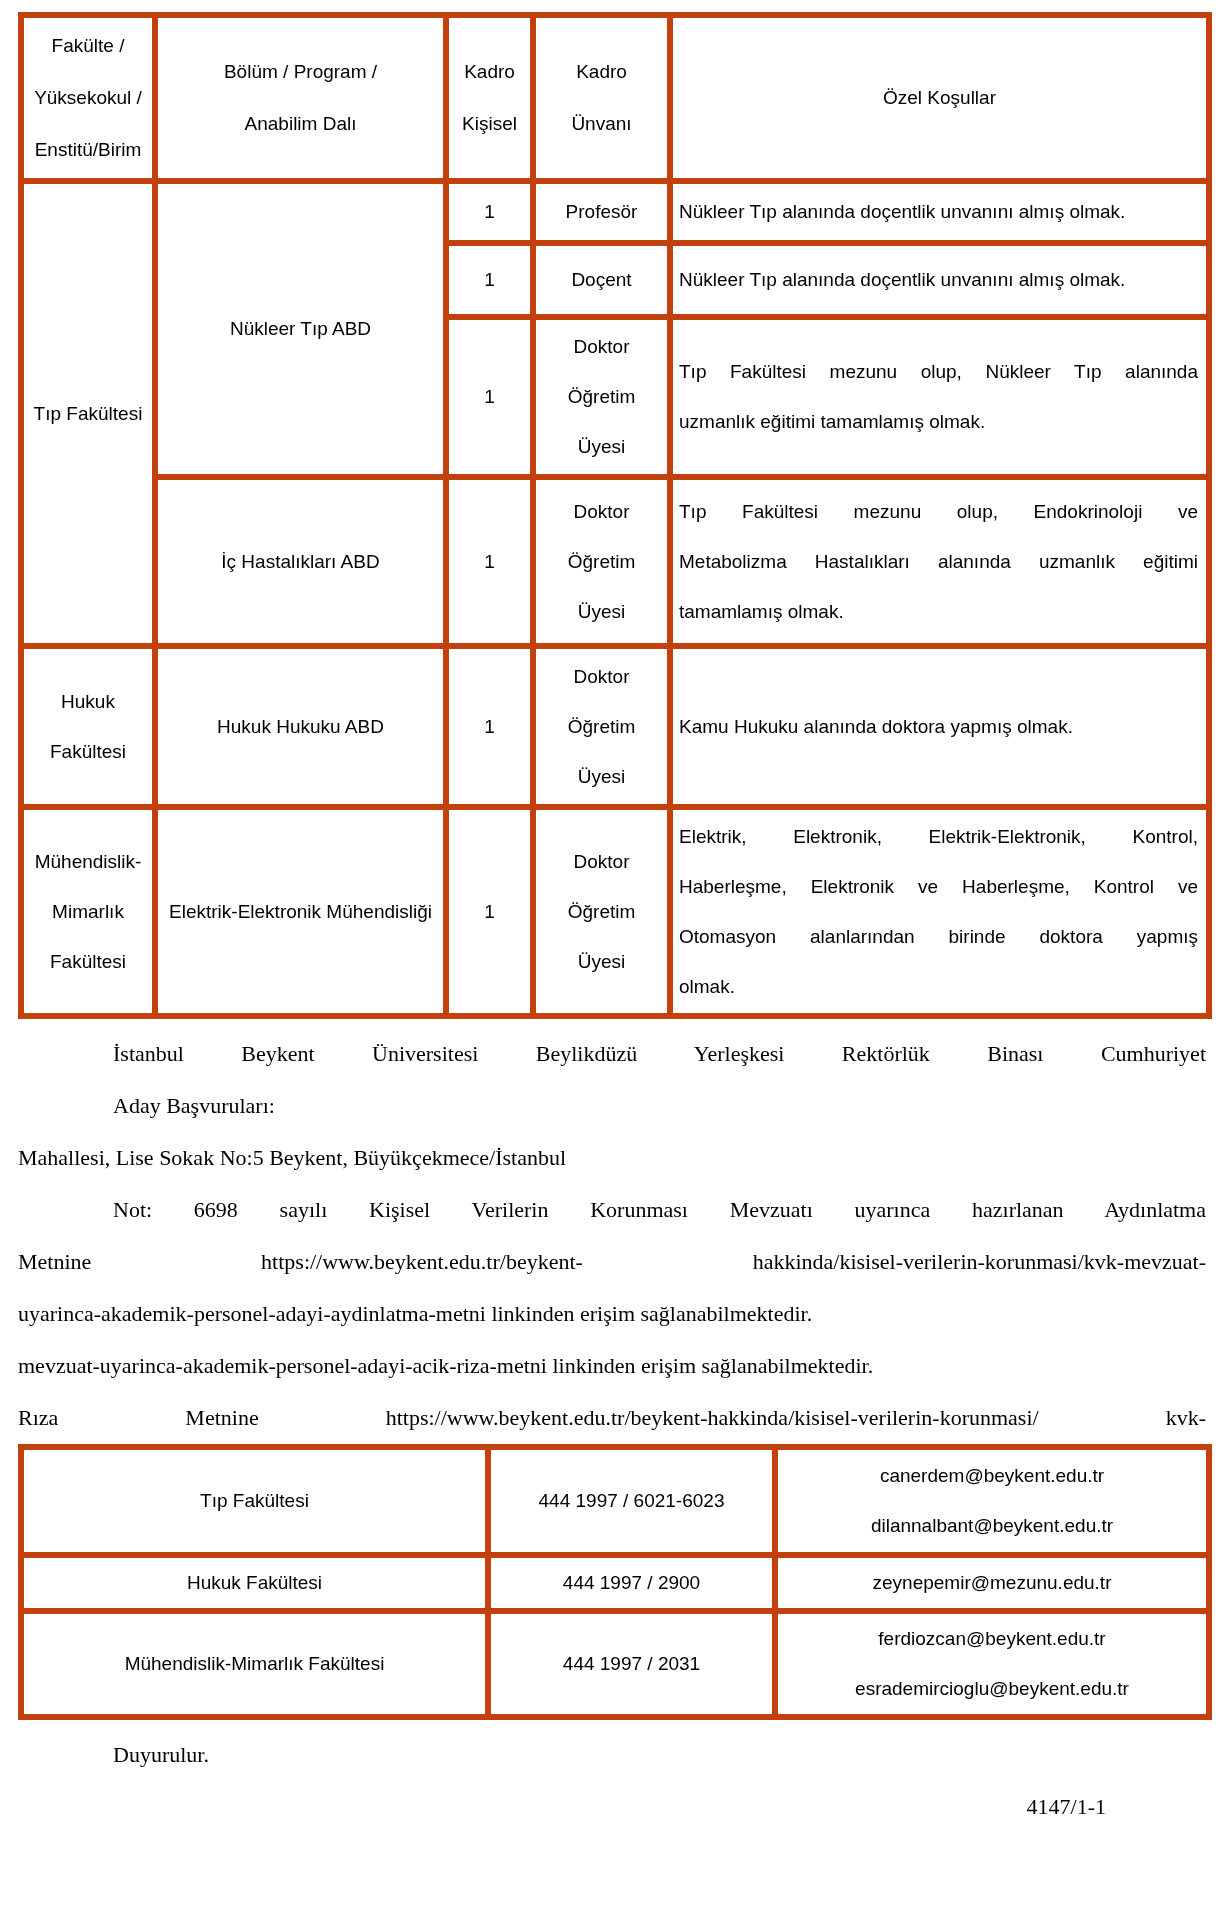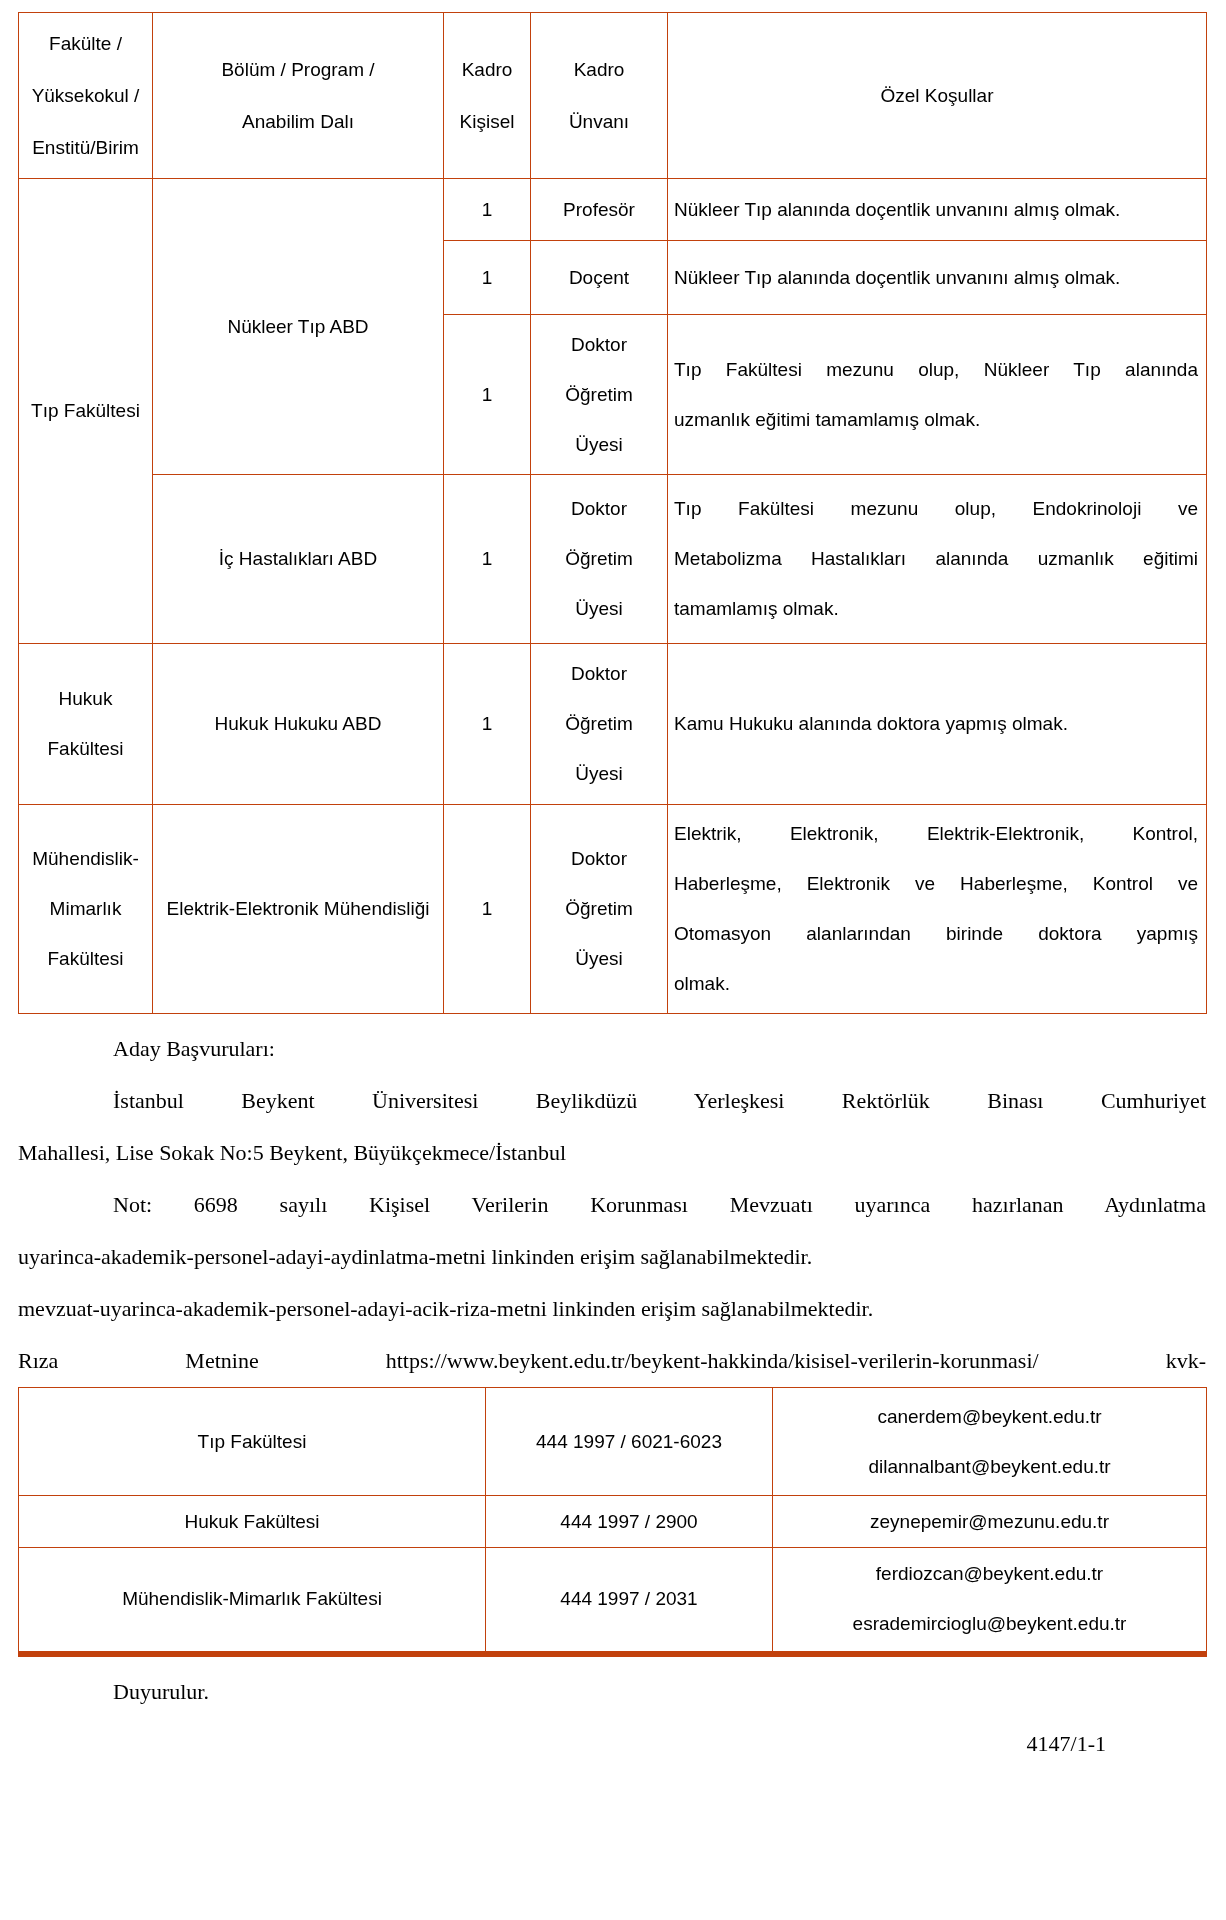--- a/index.html
+++ b/index.html
@@ -3,21 +3,21 @@
 <meta charset="utf-8">
 <style>
   * { margin:0; padding:0; box-sizing:border-box; }
   html,body { background:#ffffff; }
   body { width:1226px; height:1920px; color:#000; overflow:hidden; }
   .page { width:1226px; height:1920px; padding:12px 20px 0 18px;
           font-family:"Liberation Sans", sans-serif; }
 
   
   table { border-collapse:collapse; table-layout:fixed; width:1188px; }
-  td { border:1px solid #c2410c; vertical-align:middle; text-align:center;
+  td { border:6px solid #c2410c; vertical-align:middle; text-align:center;
        font-size:19px; line-height:50px; font-weight:normal;
        padding:0 4px; overflow:hidden; }
   .t1 .hrow td { line-height:52px; }
   .cond { text-align:left; padding:0 8px 0 6px; }
   .cond .cl { text-align:left; }
   .cond .just { text-align:justify; text-align-last:justify; }
 
   
   .t2 .h2row td { border-bottom-width:6px; }
   .t2 tr:last-child td { border-bottom-width:6px; }
@@ -141,26 +141,27 @@
           <div class="cl just">Elektrik, Elektronik, Elektrik-Elektronik, Kontrol,</div>
           <div class="cl just">Haberleşme, Elektronik ve Haberleşme, Kontrol ve</div>
           <div class="cl just">Otomasyon alanlarından birinde doktora yapmış</div>
           <div class="cl">olmak.</div>
         </td>
       </tr>
     </tbody>
   </table>
 
   <div class="text-block">
+    <div class="pline ind just">İstanbul Beykent Üniversitesi Beylikdüzü Yerleşkesi Rektörlük Binası Cumhuriyet</div>
+
     <div class="pline ind left">Aday Başvuruları:</div>
-
-    <div class="pline ind just">İstanbul Beykent Üniversitesi Beylikdüzü Yerleşkesi Rektörlük Binası Cumhuriyet</div>
     <div class="pline left">Mahallesi, Lise Sokak No:5 Beykent, Büyükçekmece/İstanbul</div>
 
     <div class="pline ind just">Not: 6698 sayılı Kişisel Verilerin Korunması Mevzuatı uyarınca hazırlanan Aydınlatma</div>
+    <div class="pline just">Metnine https://www.beykent.edu.tr/beykent- hakkinda/kisisel-verilerin-korunmasi/kvk-mevzuat-</div>
     <div class="pline left">uyarinca-akademik-personel-adayi-aydinlatma-metni linkinden erişim sağlanabilmektedir.</div>
 
     <div class="pline left">mevzuat-uyarinca-akademik-personel-adayi-acik-riza-metni linkinden erişim sağlanabilmektedir.</div>
     <div class="pline just">Rıza Metnine https://www.beykent.edu.tr/beykent-hakkinda/kisisel-verilerin-korunmasi/ kvk-</div>
   </div>
 
   <table class="t2">
     <colgroup>
       <col style="width:467px">
         <col style="width:287px">

